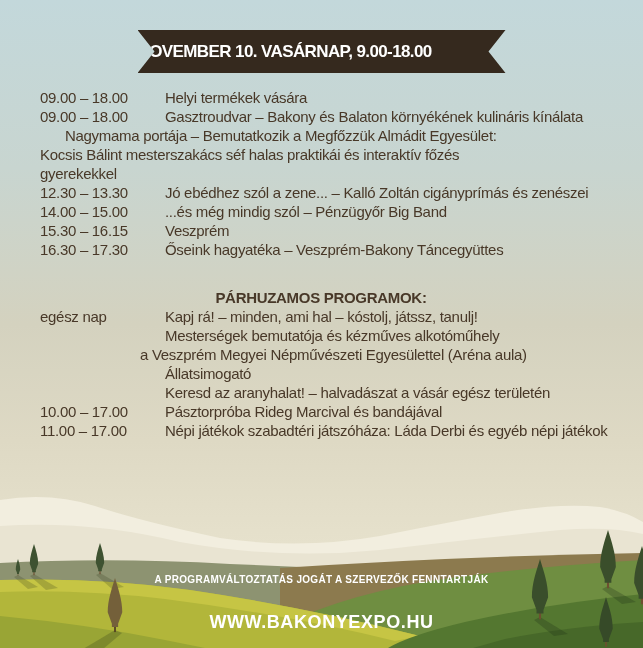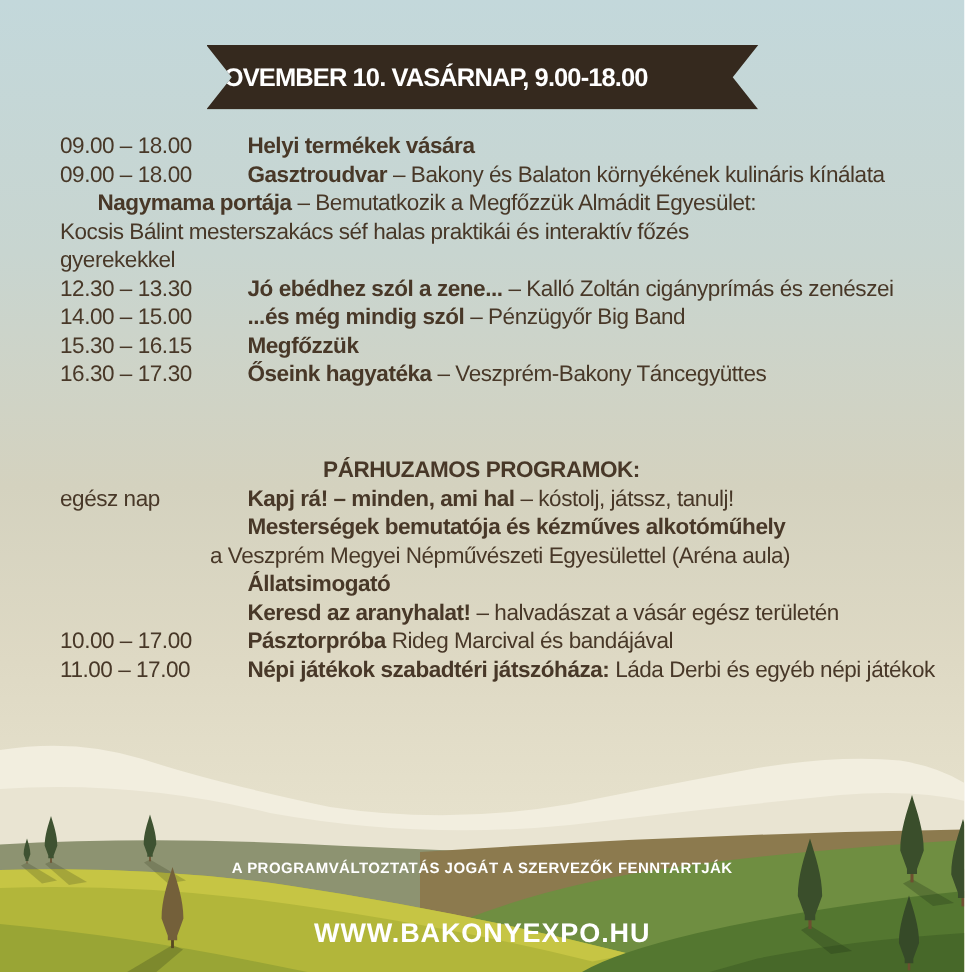--- a/index.html
+++ b/index.html
@@ -19,23 +19,23 @@
     text-align:left;line-height:44px;white-space:nowrap;
   }
   .content{
     position:absolute;top:88px;left:40px;width:598px;z-index:2;
     color:var(--body_text,#483828);
     font-size:15px;line-height:19px;letter-spacing:-0.3px;
   }
   .row{display:flex;}
   .time{flex:0 0 100px;width:100px;}
   .txt{flex:1;white-space:pre-wrap;}
-  .b{font-weight:700;padding-left:25px;}
+  .b{font-weight:400;padding-left:25px;}
   .p-heading{
-    font-weight:700;text-align:center;margin-top:45px;padding-right:36px;
+    font-weight:700;text-align:center;margin-top:29px;padding-right:36px;
   }
   .disclaimer{
     position:absolute;top:574px;left:0;width:100%;z-index:3;text-align:center;
     color:var(--footer_text,#ffffff);font-weight:700;font-size:10px;letter-spacing:0.3px;
   }
   .website{
     position:absolute;top:612px;left:0;width:100%;z-index:3;text-align:center;
     color:var(--footer_text,#ffffff);font-weight:700;font-size:18px;letter-spacing:0.6px;
   }
 </style>
@@ -107,21 +107,21 @@
         <div class="row">
           <div class="time">12.30 – 13.30</div>
           <div class="txt"><span class="b">Jó ebédhez szól a zene...</span><span> – Kalló Zoltán cigányprímás és zenészei</span></div>
         </div>
         <div class="row">
           <div class="time">14.00 – 15.00</div>
           <div class="txt"><span class="b">...és még mindig szól</span><span> – Pénzügyőr Big Band</span></div>
         </div>
         <div class="row">
           <div class="time">15.30 – 16.15</div>
-          <div class="txt"><span class="b">Megfőzzük</span></div>
+          <div class="txt"><span class="b">Veszprém</span></div>
         </div>
         <div class="row">
           <div class="time">16.30 – 17.30</div>
           <div class="txt"><span class="b">Őseink hagyatéka</span><span> – Veszprém-Bakony Táncegyüttes</span></div>
         </div>
       </div>
     <div class="p-heading">PÁRHUZAMOS PROGRAMOK:</div>
     <div>
         <div class="row">
           <div class="time">egész nap</div>

